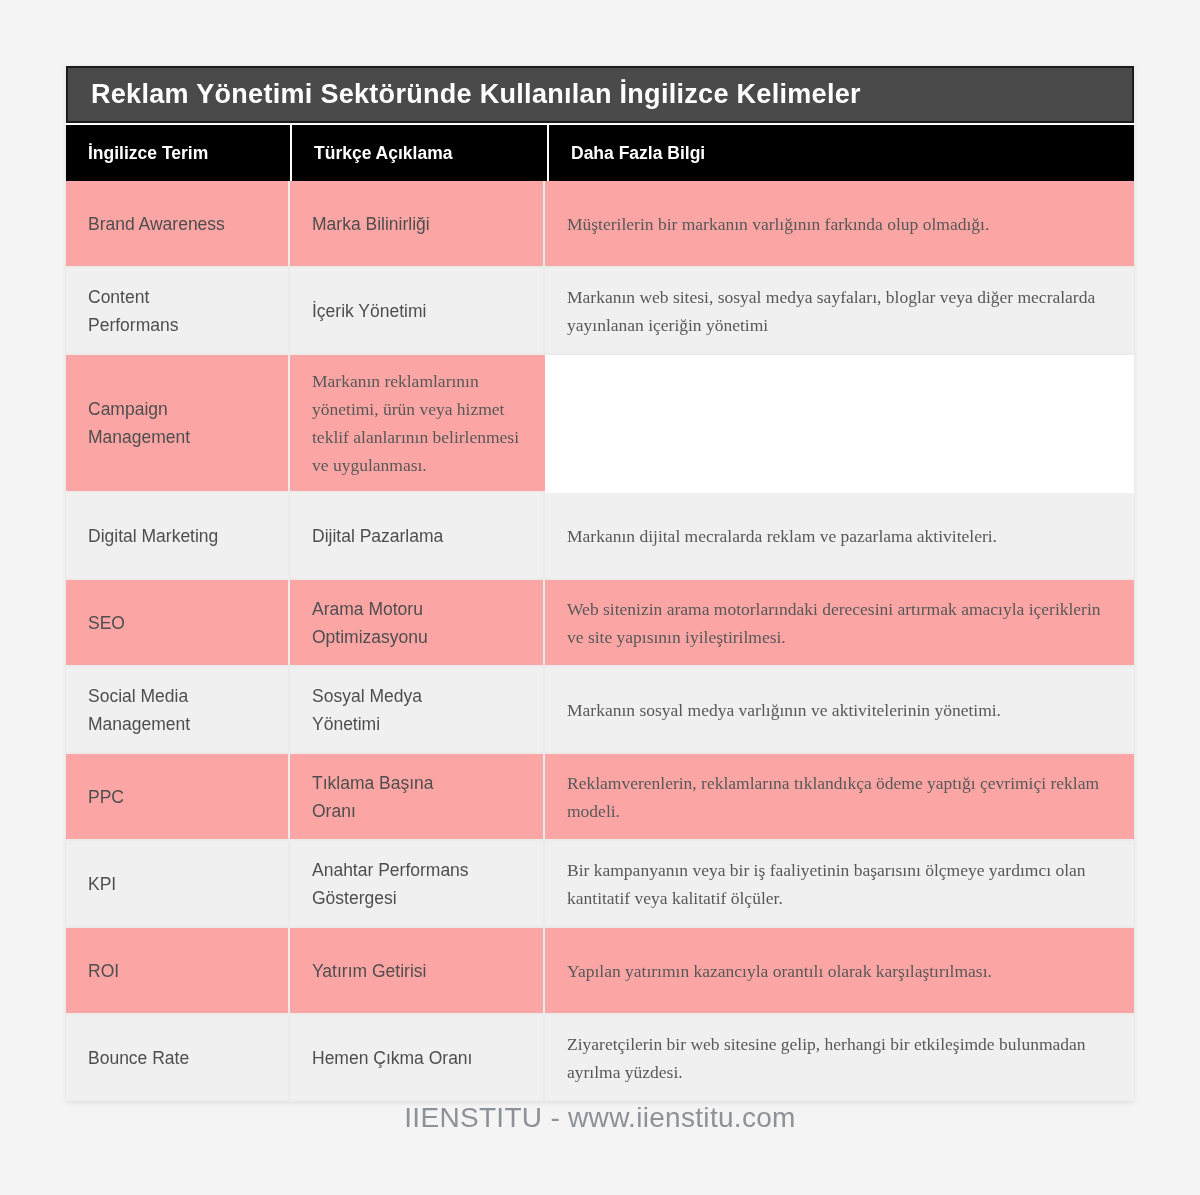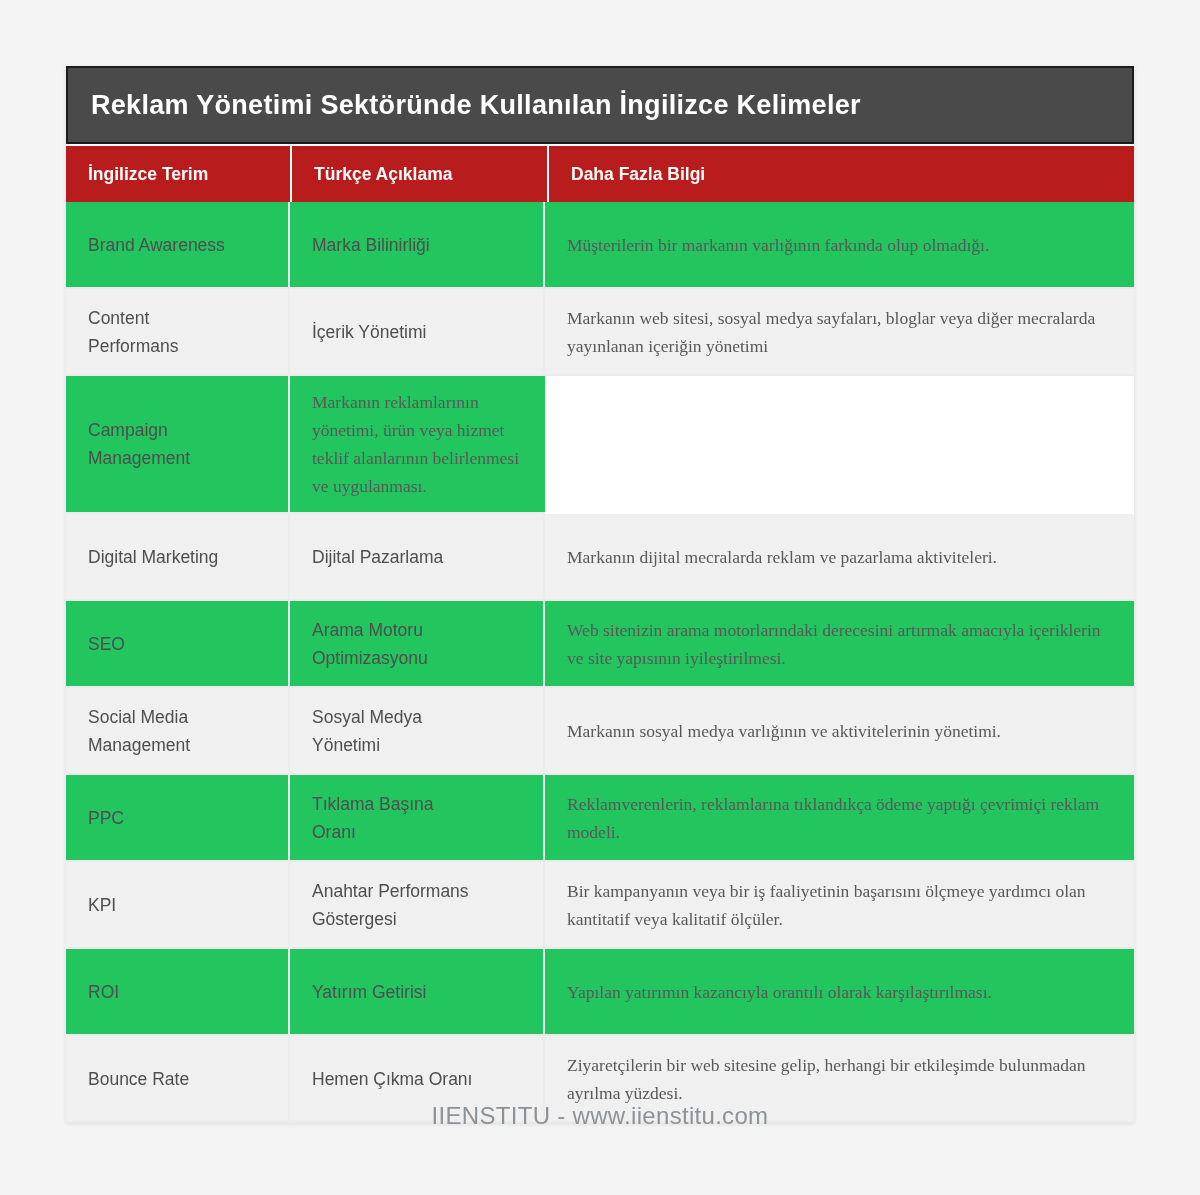--- a/index.html
+++ b/index.html
@@ -17,21 +17,21 @@
     top: 66px;
     width: 1068px;
     background: #ffffff;
     box-shadow: 0 1px 4px rgba(0,0,0,0.10);
   }
   
   .title-bar {
     box-sizing: border-box;
     background: #4a4a4a;
     border: 2px solid #1c1c1c;
-    height: 78px;
+    height: 57px;
     display: flex;
     align-items: center;
     padding: 0 23px;
     margin-bottom: 2px;
     text-align: center;
   }
   .title-bar h1 {
     margin: 0;
     color: #ffffff;
     font-size: 27px;
@@ -40,21 +40,21 @@
     white-space: nowrap;
   }
   
   .header-row {
     display: grid;
     grid-template-columns: 224px 255px 1fr;
     column-gap: 2px;
   }
   .header-cell {
     box-sizing: border-box;
-    background: #b91c1c;
+    background: #000000;
     color: #ffffff;
     font-size: 17.5px;
     font-weight: bold;
     height: 56px;
     display: flex;
     align-items: center;
     padding: 0 22px;
   }
   
   .row {
@@ -64,35 +64,35 @@
   }
   .row .cell {
     box-sizing: border-box;
     display: flex;
     align-items: center;
     padding: 12px 22px;
     font-size: 17.5px;
     color: #4e4e4e;
     line-height: 28px;
     border-bottom: 2px solid #ebebeb;
-    background: #22c55e;
+    background: #fca5a5;
   }
   .row .cell.c1, .row .cell.c2 { border-right: 2px solid #ebebeb; }
   .row.alt .cell { background: #f0f0f0; }
   .term-text  { display: inline-block; max-width: 150px; }
   .trans-text { display: inline-block; max-width: 165px; }
   .info-text  { color: #585858; max-width: 545px; font-family: Liberation Serif, serif; }
   
   .footer {
     position: absolute;
     top: 1102px;
     left: 0;
     width: 1200px;
     text-align: center;
-    font-size: 24px;
+    font-size: 28px;
     color: #8d9298;
     letter-spacing: 0.3px;
   }
 </style>
 </head>
 <body>
 
 <div class="infographic">
 
   <div class="title-bar">

